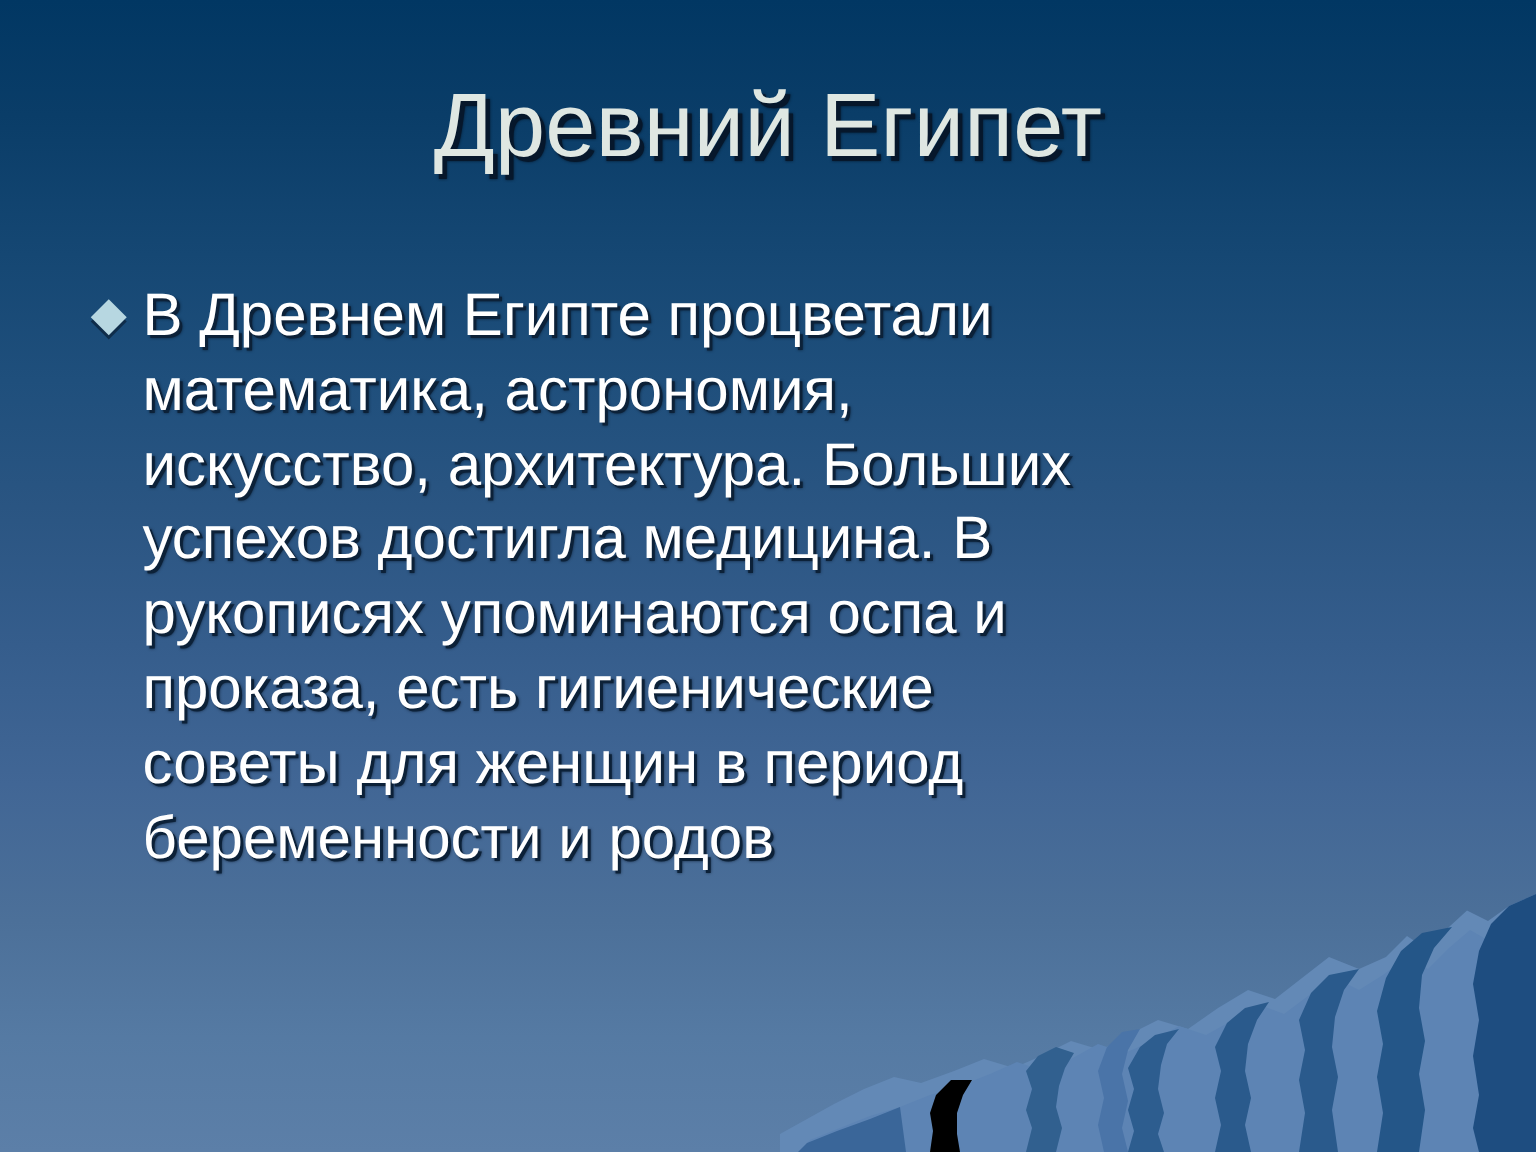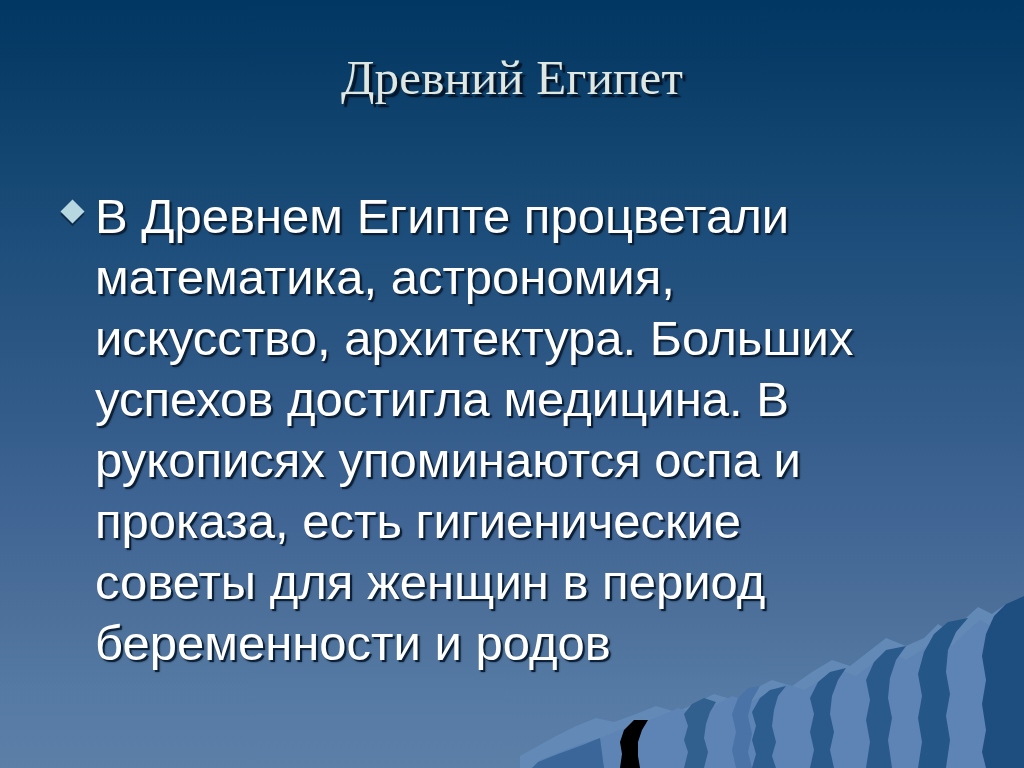--- a/index.html
+++ b/index.html
@@ -44,30 +44,29 @@
     position: absolute;
     left: 0;
     top: 52px;
     width: 1024px;
     text-align: center;
   }
 
   .slide-title {
     display: inline-block;
     margin: 0;
-    font-size: 49px;
+    font-size: 60px;
     font-weight: normal;
     line-height: 1.08;
     letter-spacing: 0.2px;
     color: #dfe7e2;
     text-shadow:
        3px 3px 0 #06172b,
        3px 3px 2px rgba(2,12,24,0.75);
     white-space: nowrap;
-    font-family: Liberation Serif, serif;
   }
 
   
   .body-block {
     position: absolute;
     left: 60px;
     top: 186px;
     width: 860px;
   }
 
@@ -92,21 +91,21 @@
     width: 17px;
     height: 17px;
     background: #b7d7e1;
     transform: rotate(45deg);
     box-shadow: 2px 2px 0 rgba(5,20,36,0.55);
   }
 
   .bullet-text {
     flex: 1 1 auto;
     margin: 0;
-    font-size: 49px;
+    font-size: 40px;
     line-height: 1.245;
     font-weight: normal;
     color: #ffffff;
     text-shadow:
        2px 2px 0 #0c2138,
        2px 2px 2px rgba(4,16,30,0.7);
     white-space: pre-line;
   }
 </style>
 </head>

